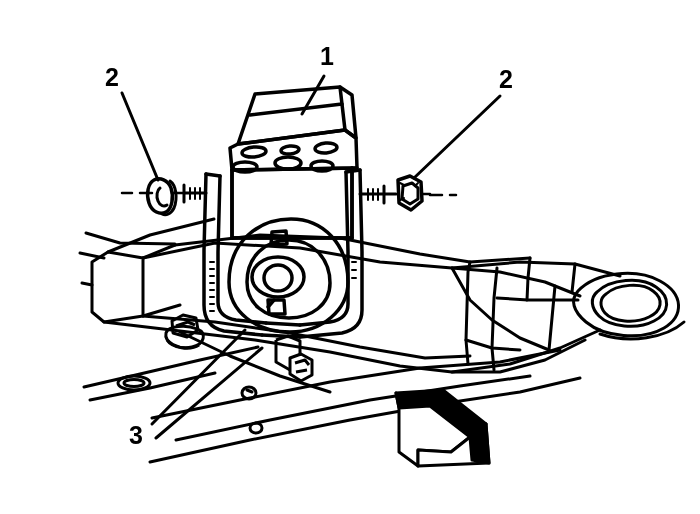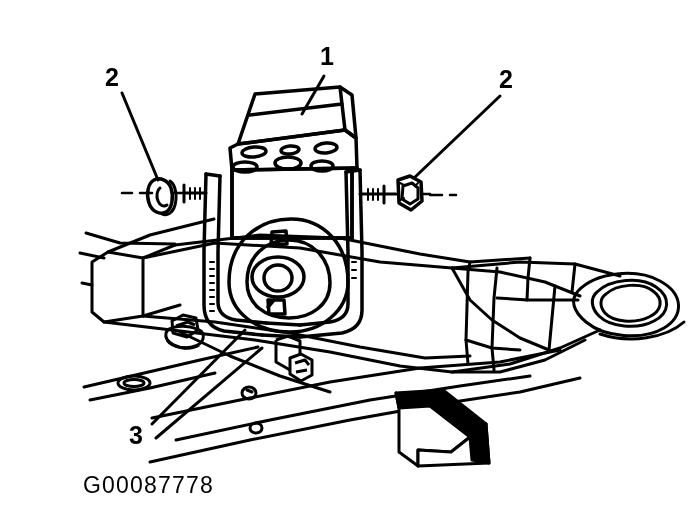--- a/index.html
+++ b/index.html
@@ -215,15 +215,14 @@
   </svg>
 
   <div class="callout-text" id="callout-1">1</div>
 
   <div class="callout-text" id="callout-2-left">2</div>
 
   <div class="callout-text" id="callout-2-right">2</div>
 
   <div class="callout-text" id="callout-3">3</div>
 
-  <div id="figure-caption">G00087778</div>
 
 </div>
 
 </body></html>

